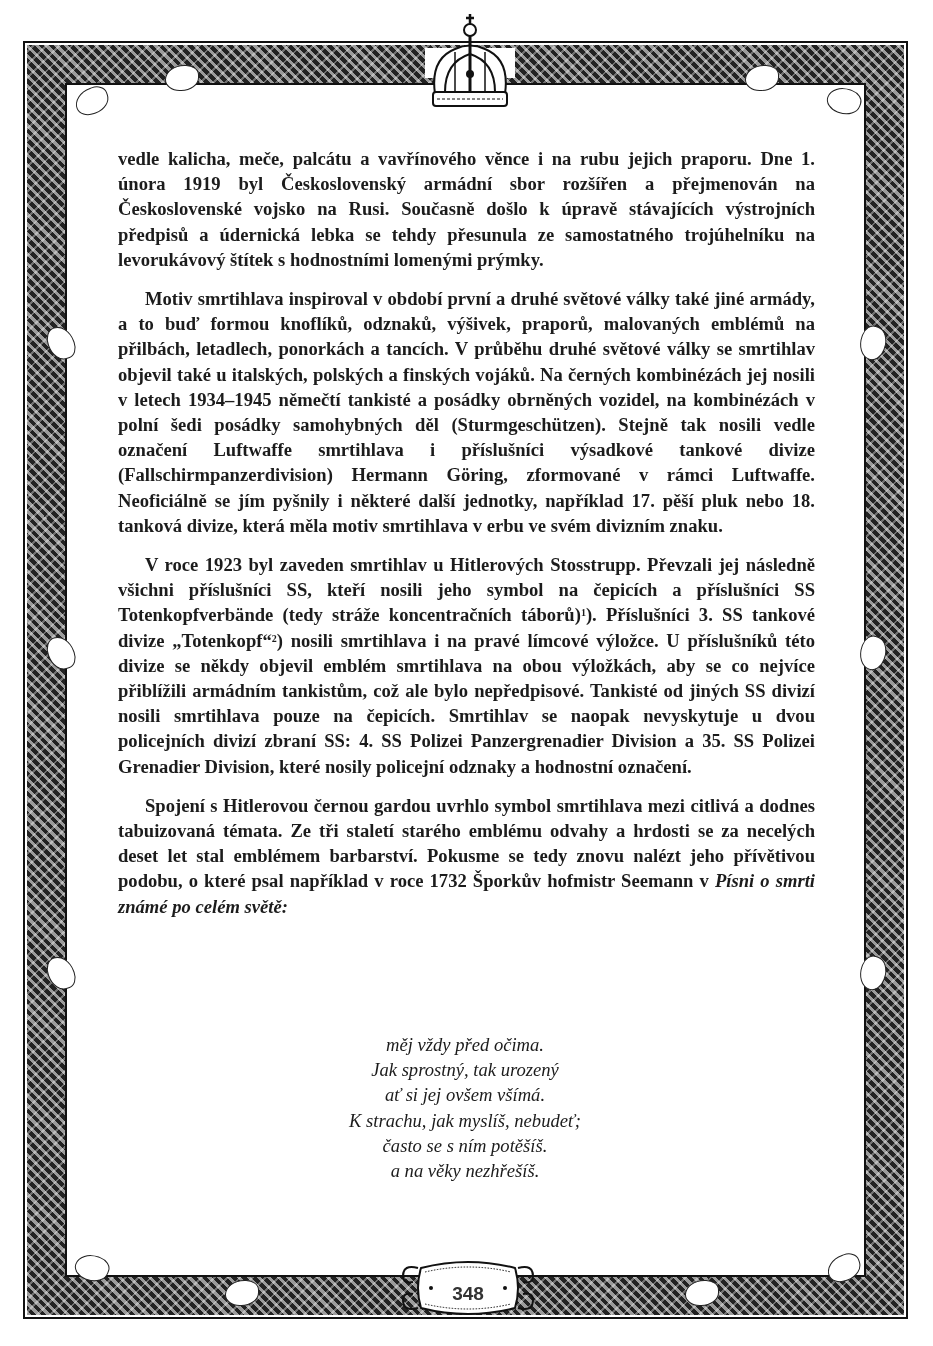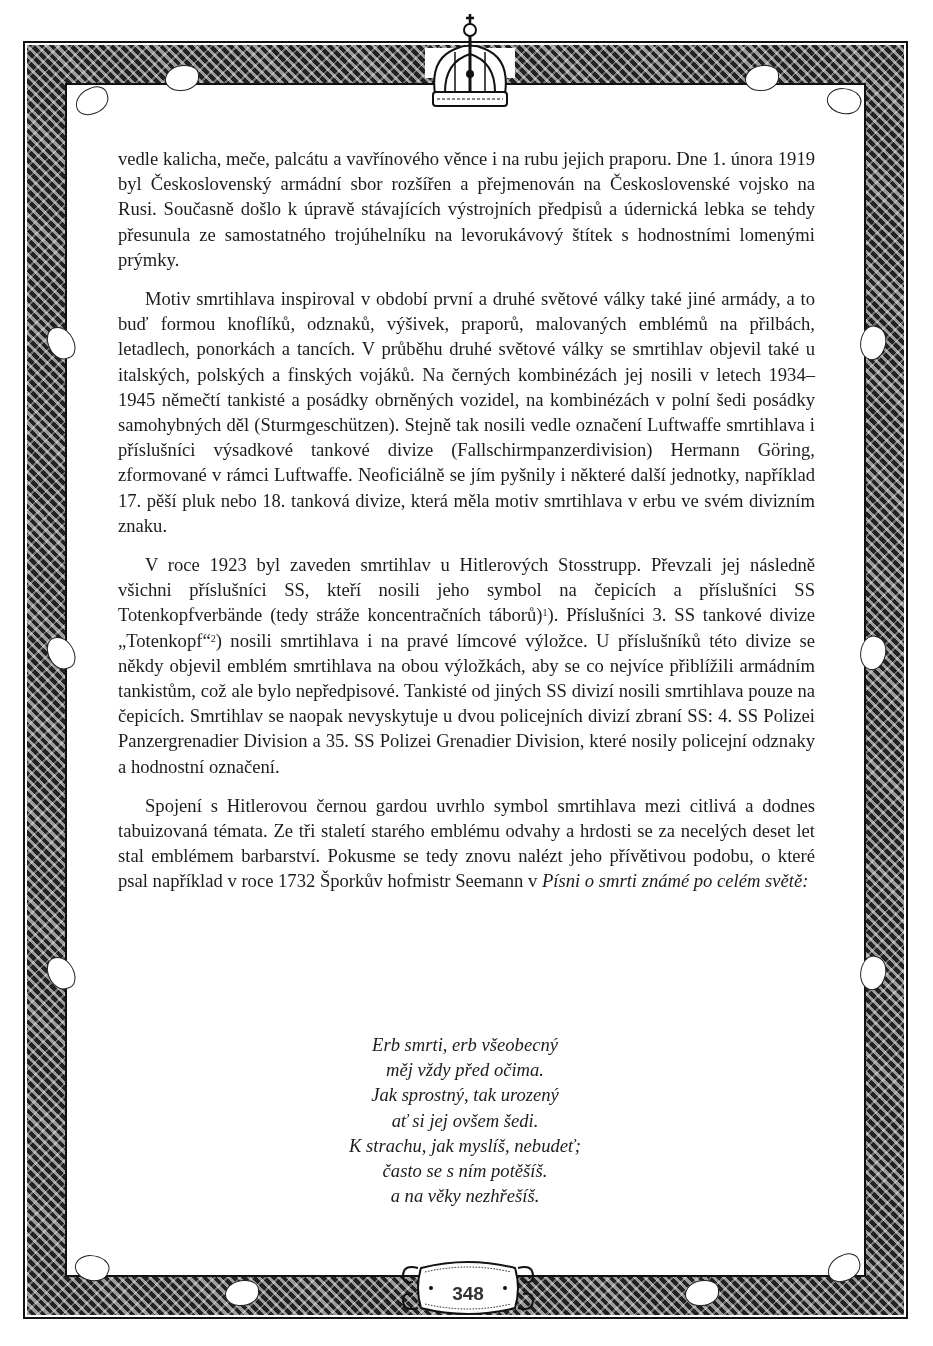--- a/index.html
+++ b/index.html
@@ -26,21 +26,21 @@
 
     
     .crown { position: absolute; left: 425px; top: 14px; width: 90px; height: 100px; }
 
     
     .cartouche { position: absolute; left: 393px; top: 1254px; width: 150px; height: 68px; }
     .page-number { position: absolute; left: 423px; top: 1283px; width: 90px; text-align: center;
       font-family: "Liberation Sans", "DejaVu Sans", sans-serif; font-size: 19px; color: #333; font-weight: bold; }
 
     
-    .content { position: absolute; left: 118px; top: 146px; width: 697px; }
+    .content { position: absolute; left: 118px; top: 146px; width: 697px; font-weight: bold; }
     .para { margin: 0 0 14px 0; font-size: 18.6px; line-height: 25.2px; text-align: justify;
       text-align-last: left; }
     .para.indent { text-indent: 27px; }
     .para em { font-style: italic; margin-top: 24px; }
     sup { font-size: 10px; vertical-align: top; position: relative; top: -2px; }
 
     .poem { position: absolute; left: 300px; top: 1032px; width: 330px; text-align: center;
       font-style: italic; font-size: 18.6px; line-height: 25.2px; }
     .poem-line { display: block; }
   </style>
@@ -82,24 +82,23 @@
 </svg>
 
 <div class="content">
   <p class="para">vedle kalicha, meče, palcátu a vavřínového věnce i na rubu jejich praporu. Dne 1. února 1919 byl Československý armádní sbor rozšířen a přejmenován na  Československé vojsko na Rusi. Současně došlo k úpravě stávajících výstrojních předpisů a údernická lebka se tehdy přesunula ze samostatného trojúhelníku na levorukávový štítek s hodnostními lomenými prýmky.</p>
   <p class="para indent">Motiv smrtihlava inspiroval v období první a druhé světové války také jiné armády, a to buď formou knoflíků, odznaků, výšivek, praporů, malovaných emblémů na přilbách, letadlech, ponorkách a tancích. V průběhu druhé světové války se smrtihlav objevil také u italských, polských a finských vojáků. Na černých kombinézách jej nosili v letech 1934–1945 němečtí tankisté a posádky obrněných vozidel, na kombinézách v polní šedi posádky samohybných děl (Sturmgeschützen). Stejně tak nosili vedle označení Luftwaffe smrtihlava i příslušníci výsadkové tankové divize (Fallschirmpanzerdivision) Hermann Göring, zformované v rámci Luftwaffe. Neoficiálně se jím pyšnily i některé další jednotky, například 17. pěší pluk nebo 18. tanková divize, která měla motiv smrtihlava v erbu ve svém divizním znaku.</p>
   <p class="para indent"><span>V roce 1923 byl zaveden smrtihlav u Hitlerových Stosstrupp. Převzali jej následně všichni příslušníci SS, kteří nosili jeho symbol na čepicích a příslušníci SS Totenkopfverbände (tedy stráže koncentračních táborů)</span><sup>1</sup><span>). Příslušníci 3. SS tankové divize „Totenkopf“</span><sup>2</sup><span>) nosili smrtihlava i na pravé límcové výložce. U příslušníků této divize se někdy objevil emblém smrtihlava na obou výložkách, aby se co nejvíce přiblížili armádním tankistům, což ale bylo nepředpisové. Tankisté od jiných SS divizí nosili smrtihlava pouze na čepicích. Smrtihlav se naopak nevyskytuje u dvou policejních divizí zbraní SS: 4. SS Polizei Panzergrenadier Division a 35. SS Polizei Grenadier Division, které nosily policejní odznaky a hodnostní označení.</span></p>
   <p class="para indent"><span>Spojení s Hitlerovou černou gardou uvrhlo symbol smrtihlava mezi citlivá a dodnes tabuizovaná témata. Ze tři staletí starého emblému odvahy a hrdosti se za necelých deset let stal emblémem barbarství. Pokusme se tedy znovu nalézt jeho přívětivou podobu, o které psal například v roce 1732 Šporkův hofmistr Seemann v </span><em>Písni o smrti známé po celém světě:</em></p>
 </div>
 
 <div class="poem">
-  <span class="poem-line">Erb smrti, erb všeobecný</span>
   <span class="poem-line">měj vždy před očima.</span>
   <span class="poem-line">Jak sprostný, tak urozený</span>
-  <span class="poem-line">ať si jej ovšem šedi.</span>
+  <span class="poem-line">ať si jej ovšem všímá.</span>
   <span class="poem-line">K strachu, jak myslíš, nebudeť;</span>
   <span class="poem-line">často se s ním potěšíš.</span>
   <span class="poem-line">a na věky nezhřešíš.</span>
 </div>
 
 <svg class="cartouche" viewBox="0 0 150 68">
   <path d="M25 14 Q10 10 10 22 Q10 30 20 28 M125 14 Q140 10 140 22 Q140 30 130 28" fill="none" stroke="#111" stroke-width="2"></path>
   <path d="M25 54 Q10 58 10 46 Q10 38 20 40 M125 54 Q140 58 140 46 Q140 38 130 40" fill="none" stroke="#111" stroke-width="2"></path>
   <path d="M28 14 Q75 2 122 14 Q128 34 122 54 Q75 66 28 54 Q22 34 28 14 Z" fill="#fff" stroke="#111" stroke-width="2"></path>
   <path d="M32 18 Q75 8 118 18" fill="none" stroke="#111" stroke-width="1" stroke-dasharray="1.5 1.5"></path>

